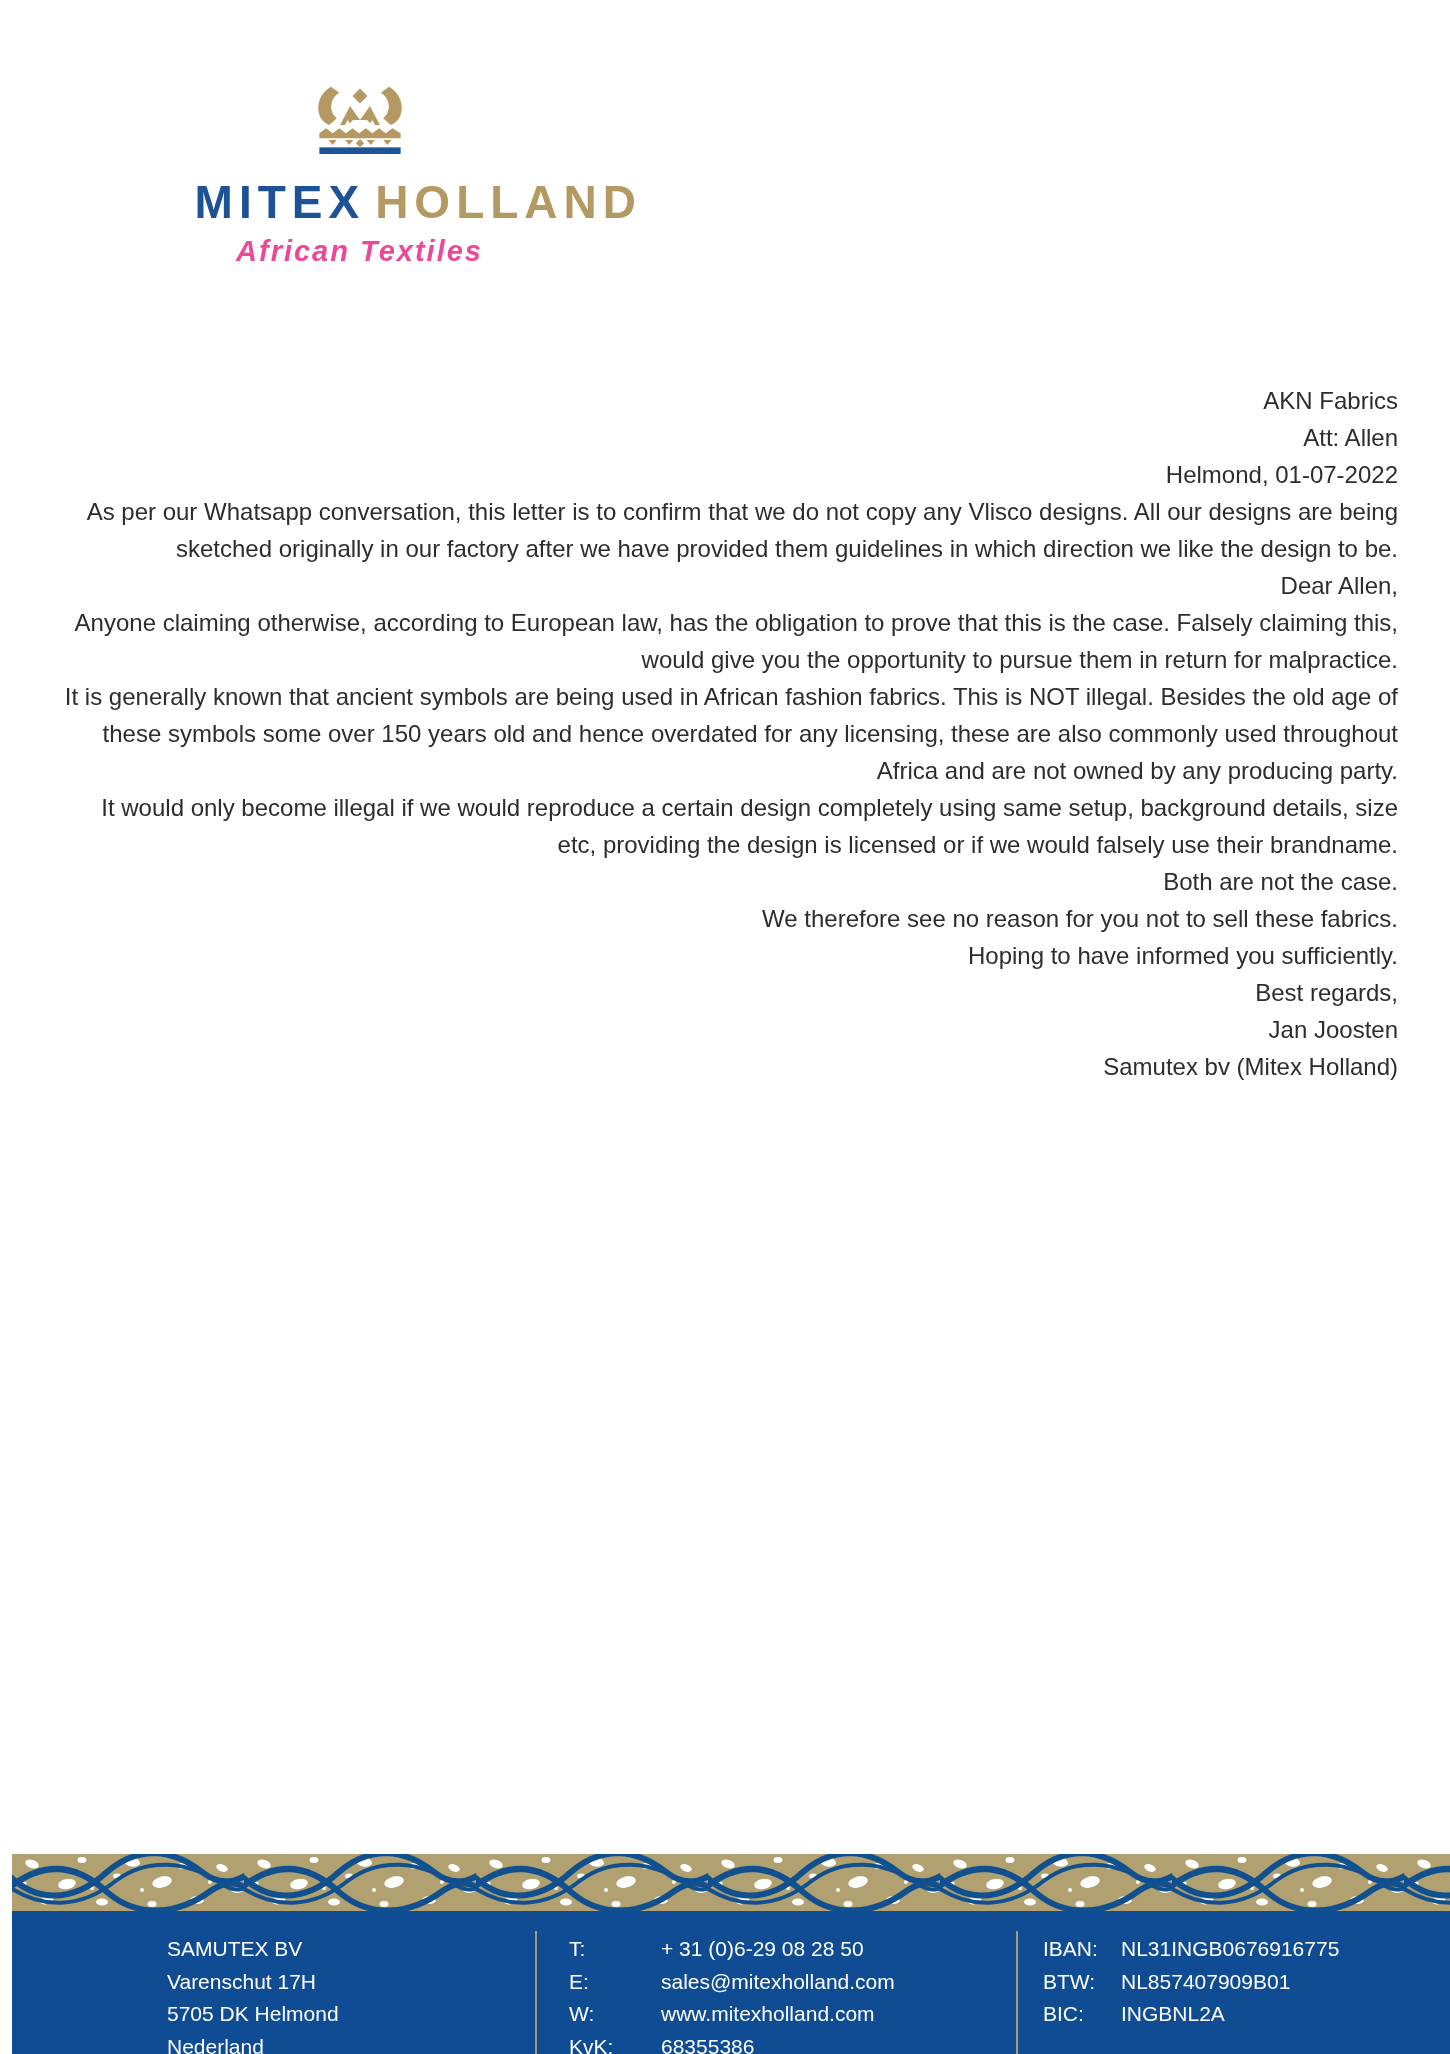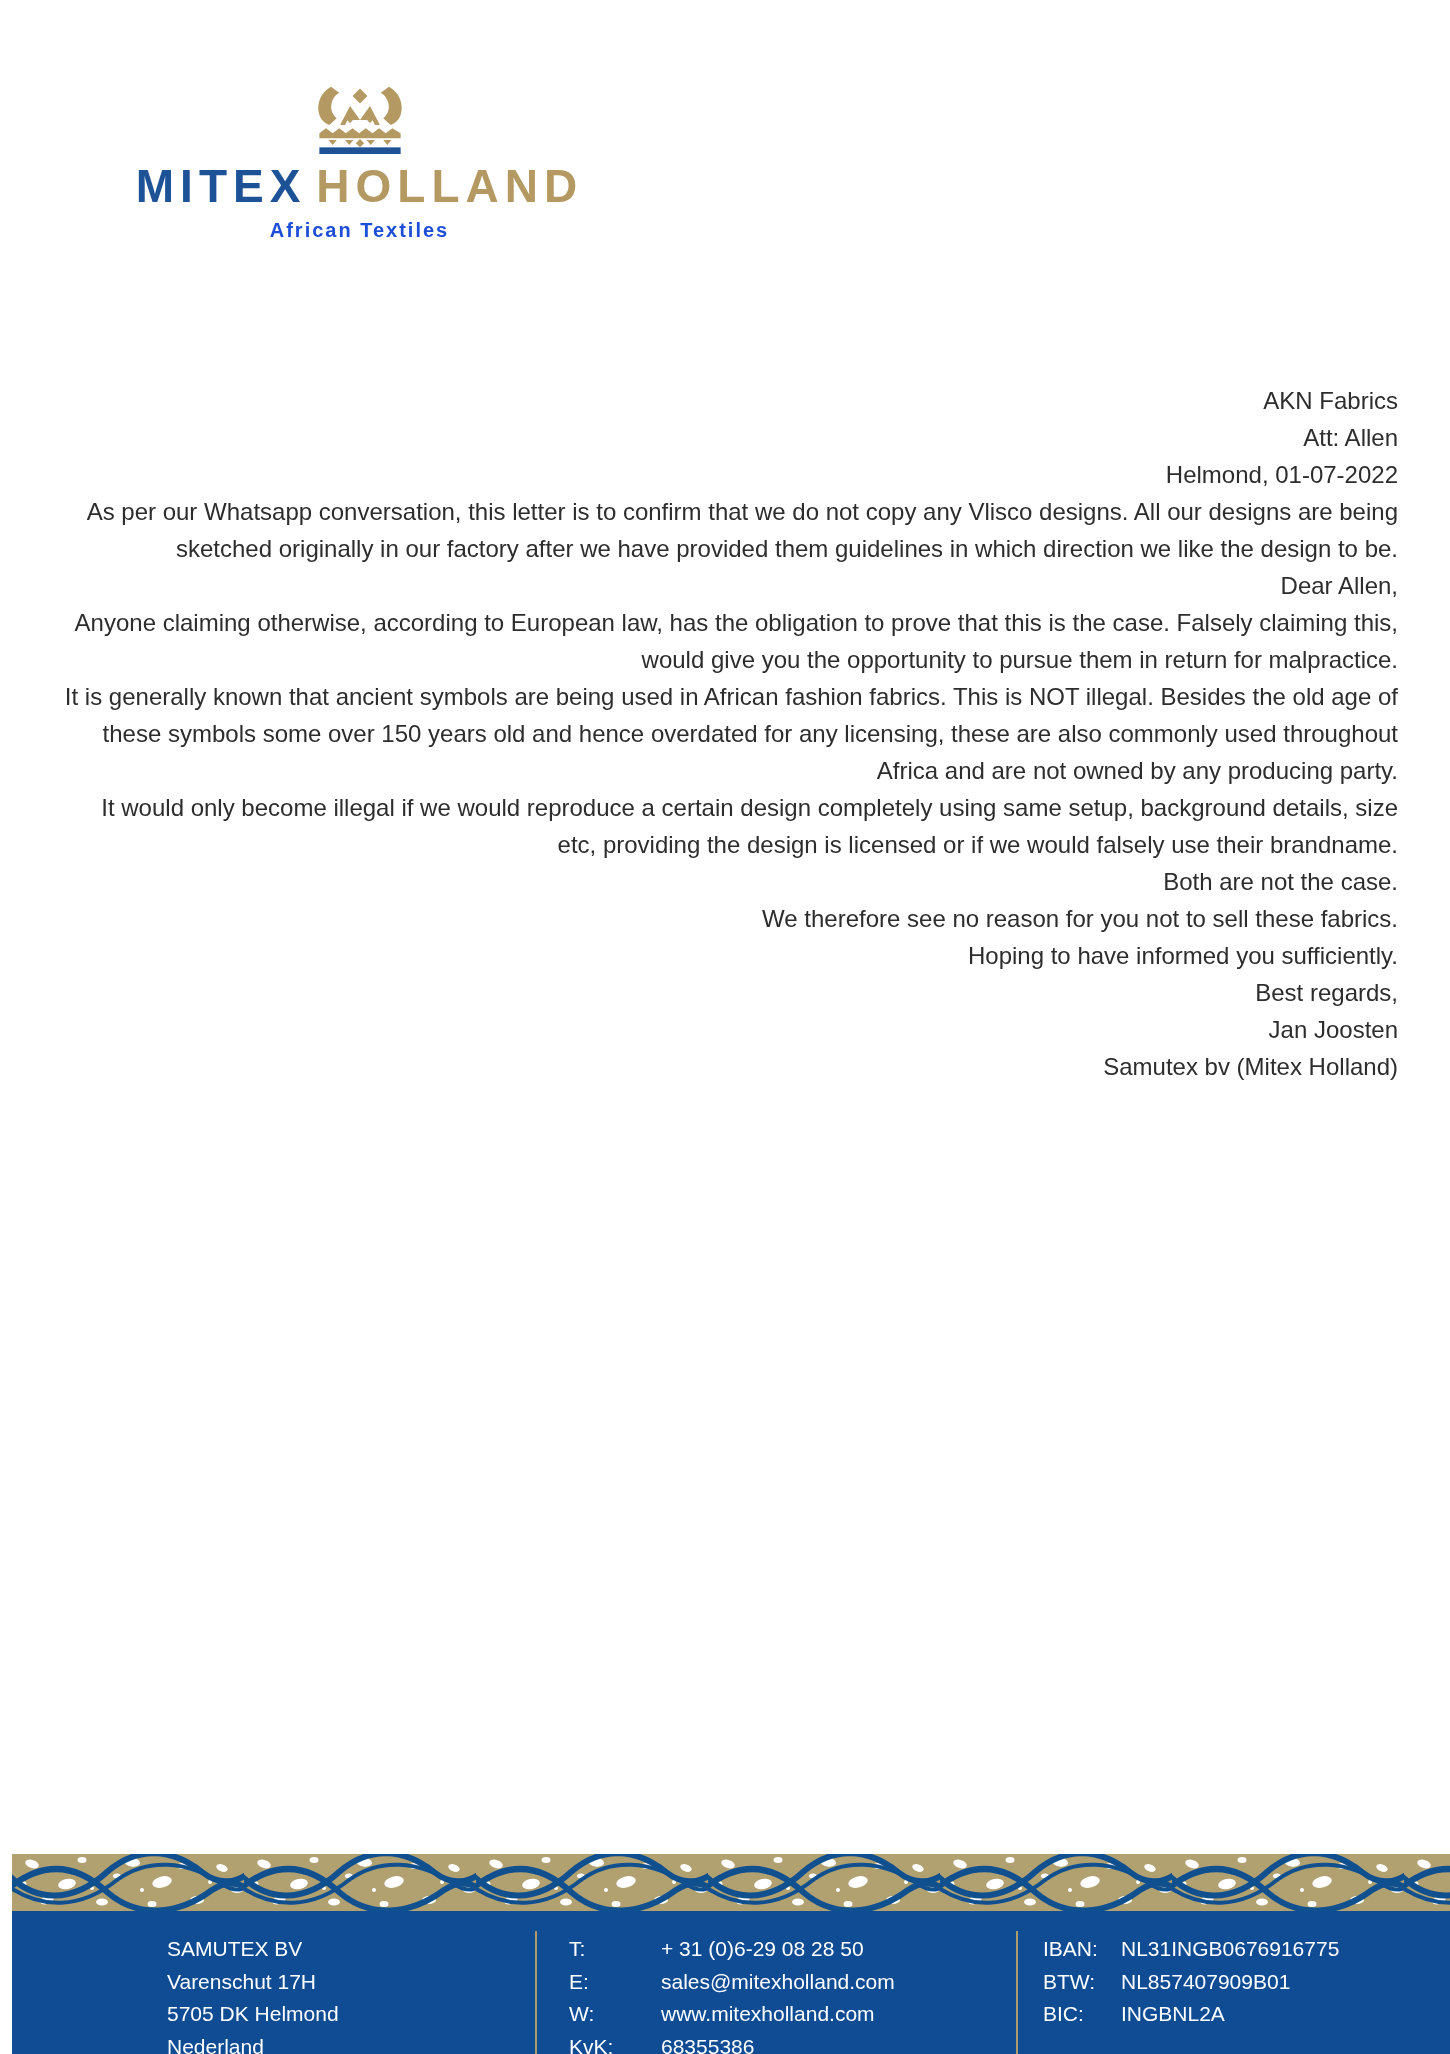--- a/index.html
+++ b/index.html
@@ -8,24 +8,24 @@
     width:1450px;height:2054px;
     background:#ffffff;
     font-family:"Liberation Sans",sans-serif;
     color:#2d2d2d;
     overflow:hidden;
   }
 
   
   .logo-block{position:absolute;top:86px;left:77px;width:565px;text-align:center;}
   .crown-svg{display:block;margin:0 auto;}
-  .wordmark{margin-top:8px;font-size:46px;letter-spacing:6px;white-space:nowrap;line-height:1.05;}
+  .wordmark{margin-top:24px;font-size:46px;letter-spacing:6px;white-space:nowrap;line-height:1.05;text-align:right;}
   .brand-primary{color:#1d5296;font-weight:700;}
   .brand-secondary{color:#b49a62;font-weight:600;margin-left:10px;}
-  .tagline{margin-top:9px;font-size:20px;font-weight:700;color:#1d4ed8;letter-spacing:2px;}
+  .tagline{margin-top:9px;font-size:29px;font-weight:700;color:#ec4899;letter-spacing:2px;font-style:italic;}
 
   
   .letter{position:absolute;top:382px;left:60px;width:1338px;font-size:24px;line-height:37px;text-align:right;}
   .letter p,.letter div{margin:0;}
   .block{margin:0 0 37px 0;}
   .dateline-block{margin:0 0 74px 0;}
   .sig-block{margin:0;}
 
   
   .footer{position:absolute;left:12px;bottom:0;width:1450px;height:200px;}

